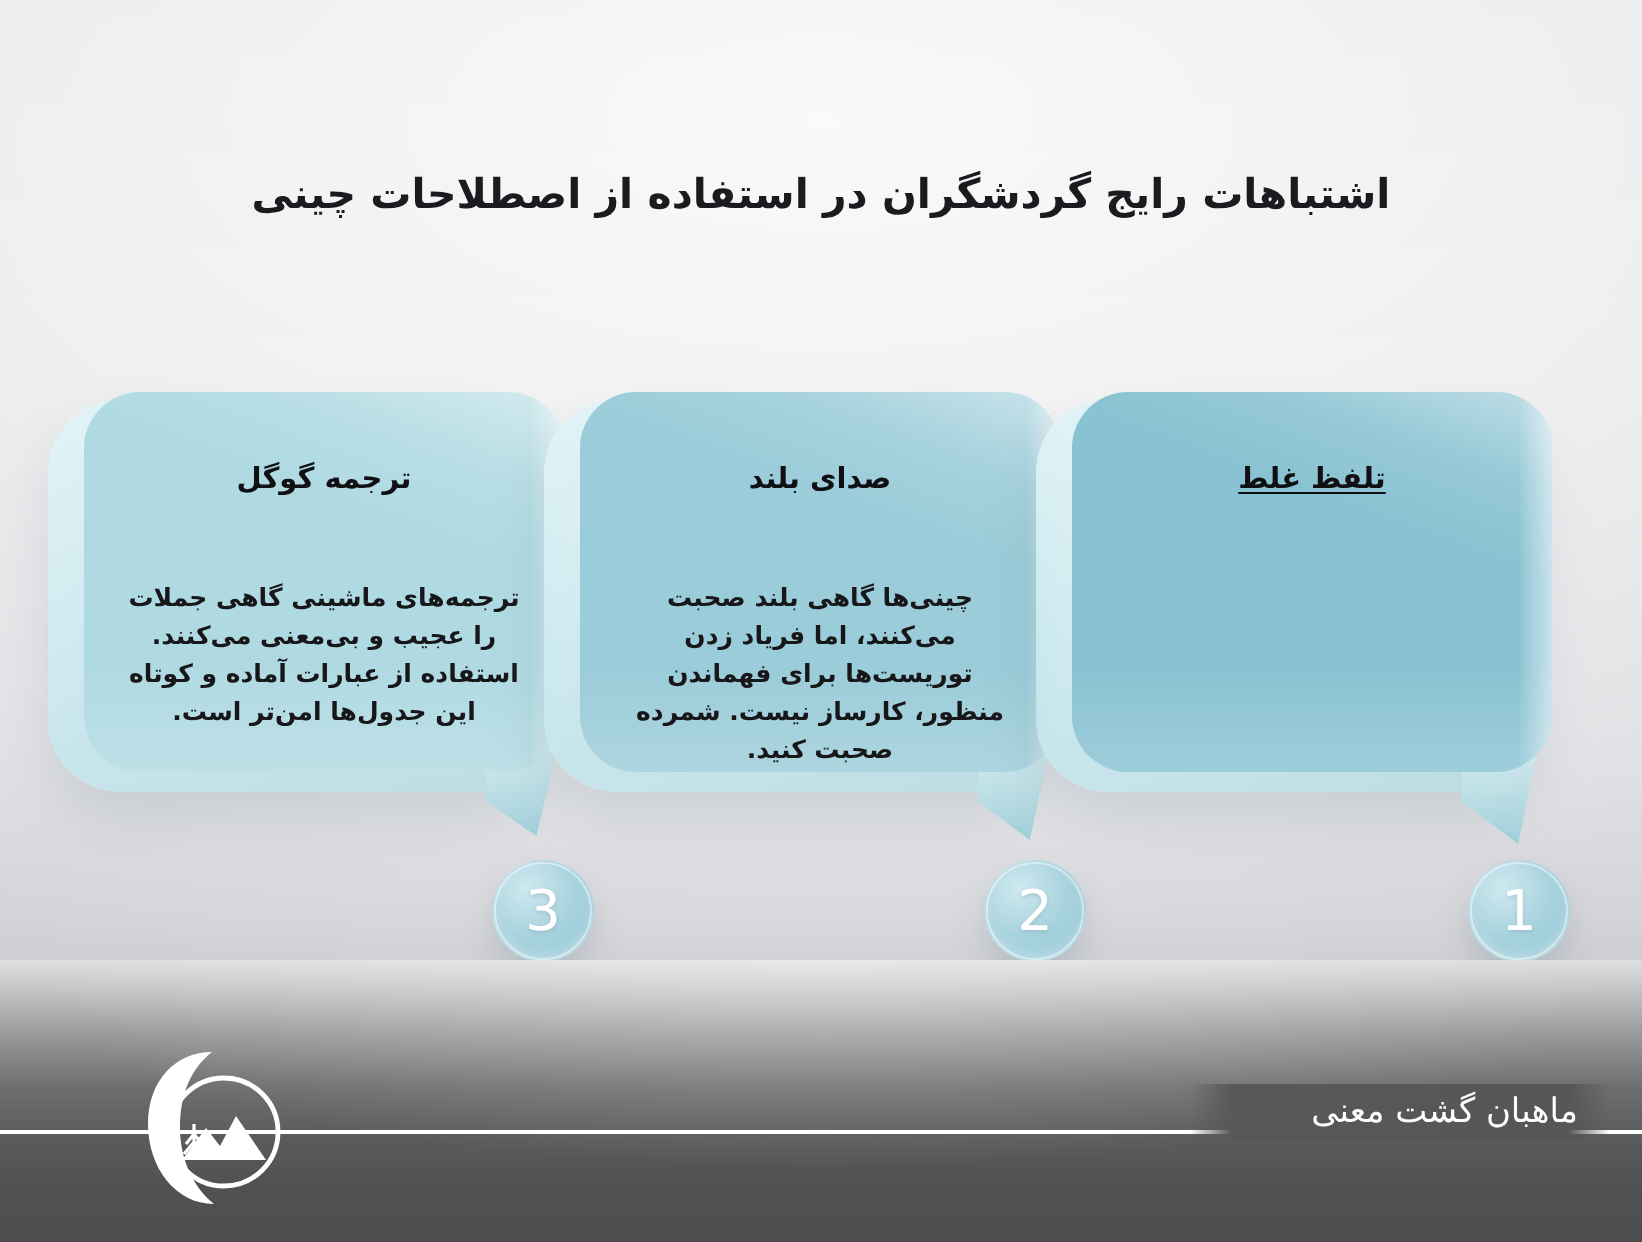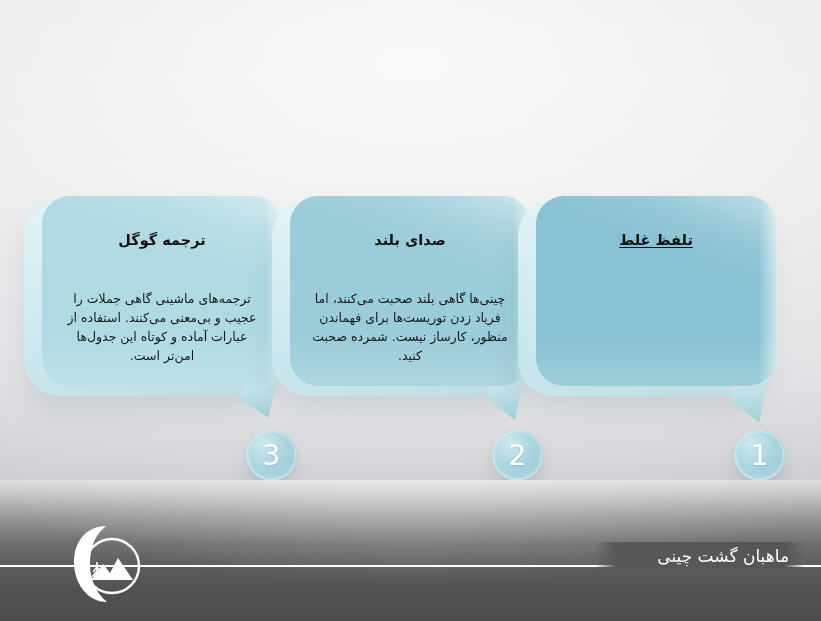--- a/index.html
+++ b/index.html
@@ -103,21 +103,21 @@
     padding:34px 22px 18px 22px;
     text-align:center;
     color:#17171a;
   }
   .card-title{
     font-size:14.5px;font-weight:700;line-height:20px;
     margin-bottom:4px;color:#101013;
   }
   .card-title.underline{ text-decoration:underline; text-underline-offset:2px; }
   .card-body{
-    font-size:12.5px;line-height:19px;font-weight:400;color:#17171a;margin-top:39px;
+    font-size:12.5px;line-height:19px;font-weight:700;color:#17171a;margin-top:39px;
   }
 
   
   .numcircle{
     position:absolute;width:51px;height:51px;border-radius:50%;
     background:radial-gradient(circle at 34% 28%, #cfe8ef 0%, #a8d3de 48%, #93c6d4 100%);
     box-shadow:0 8px 14px rgba(120,140,150,.28), inset 0 -3px 6px rgba(255,255,255,.35);
     display:flex;align-items:center;justify-content:center;
   }
   .numcircle span{
@@ -134,20 +134,21 @@
     background:radial-gradient(ellipse at center, rgba(120,130,140,.30), rgba(120,130,140,0) 70%);
   }
 </style>
 </head>
 <body>
 
 <div id="stage">
 
   <div class="vignette"></div>
 
+  <div class="title">اشتباهات رایج گردشگران در استفاده از اصطلاحات چینی</div>
 
   <div>
     <div class="rim" style="left:24px;top:200px;width:250px;height:196px;"></div>
     <div class="tail" style="left:243px;top:372px;width:36px;height:46px;
          clip-path:polygon(0% 0%, 100% 0%, 70% 100%, 0% 62%);">
       <div class="tail-hi" style="left:0;top:0;width:100%;height:100%;"></div>
     </div>
     <div class="face" style="left:42px;top:196px;width:240px;height:190px;background:#b0dae2;">
       <div class="glare"></div>
       <div class="rightedge"></div>
@@ -218,15 +219,15 @@
 
       <circle cx="52" cy="48" r="27" fill="none" stroke="#ffffff" stroke-width="2.4"></circle>
 
       <path d="M31 62 L43 46 L50 55 L58 40 L73 62 Z" fill="#ffffff"></path>
       <path d="M37 62 L37 44 M33 54 L37 49 L41 54 M32 59 L37 53 L42 59" stroke="#ffffff" stroke-width="1.6" fill="none"></path>
     </svg>
   </div>
 
   <div class="footer-rule" style="top:565px;left:148px;width:673px;"></div>
   <div class="brand-text-bg"></div>
-  <div class="brand-text">ماهبان گشت چینی</div>
+  <div class="brand-text">ماهبان گشت معنی</div>
 
 </div>
 
 </body></html>

